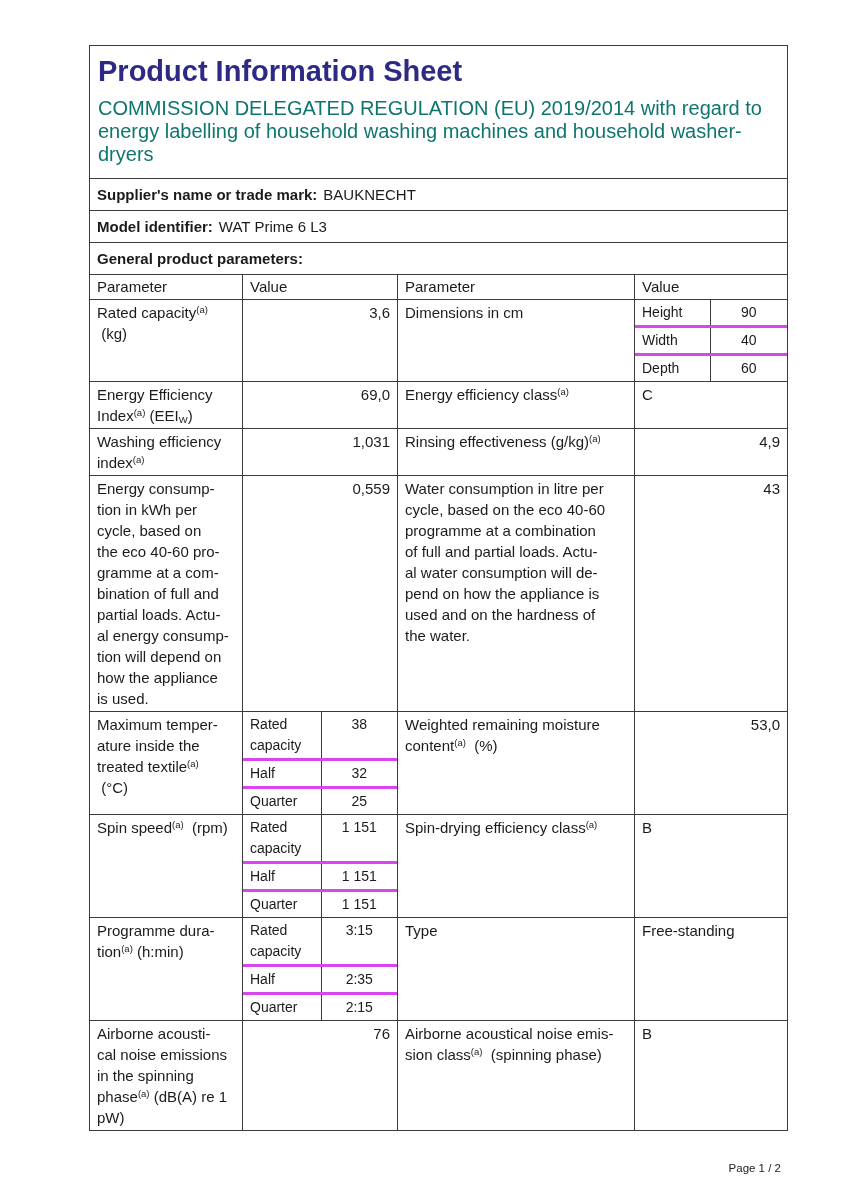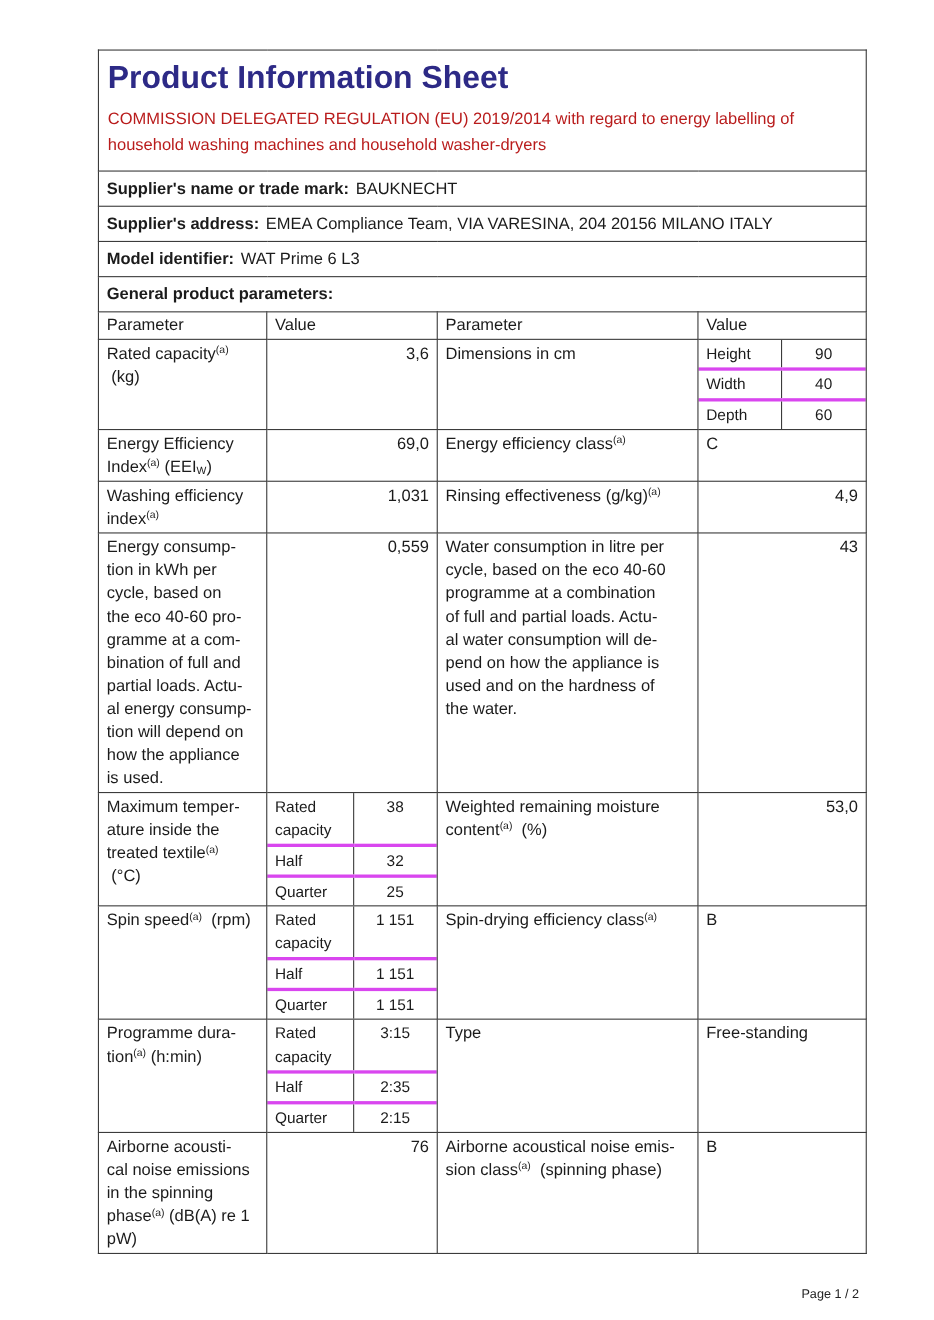--- a/index.html
+++ b/index.html
@@ -36,23 +36,23 @@
   td.title-cell { padding: 8px 8px 12px 8px !important; }
   .title {
     color: #2d2a86;
     font-size: 29px;
     font-weight: bold;
     line-height: 34px;
     margin-bottom: 9px;
     letter-spacing: 0px;
   }
   .reg {
-    font-size: 15px;
+    font-size: 20px;
     line-height: 23px;
-    color: #b91c1c;
+    color: #0f766e;
   }
   tr.r-info { height: 32px; }
   tr.r-info > td { padding-top: 5px !important; }
   .b { font-weight: bold; }
   .v { margin-left: 6px; }
   tr.r-ghdr { height: 32px; }
   tr.r-ghdr > td { padding-top: 5px !important; font-weight: bold; }
   tr.r-hdr { height: 25px; margin-top: 37px; }
   tr.r-hdr > td { padding-top: 1px !important; }
   tr.r-cap   { height: 73px; }
@@ -115,25 +115,20 @@
           <div class="reg">COMMISSION DELEGATED REGULATION (EU) 2019/2014 with regard to energy labelling of household washing machines and household washer-dryers</div>
         </td>
       </tr>
 
       <tr class="r-info">
         <td colspan="4">
           <span class="b">Supplier's name or trade mark:</span><span class="v">BAUKNECHT</span>
         </td>
       </tr>
 
-      <tr class="r-info">
-        <td colspan="4">
-          <span class="b">Supplier's address:</span><span class="v">EMEA Compliance Team, VIA VARESINA, 204 20156 MILANO ITALY</span>
-        </td>
-      </tr>
 
       <tr class="r-info">
         <td colspan="4">
           <span class="b">Model identifier:</span><span class="v">WAT Prime 6 L3</span>
         </td>
       </tr>
 
       <tr class="r-ghdr">
         <td colspan="4">General product parameters:</td>
       </tr>

